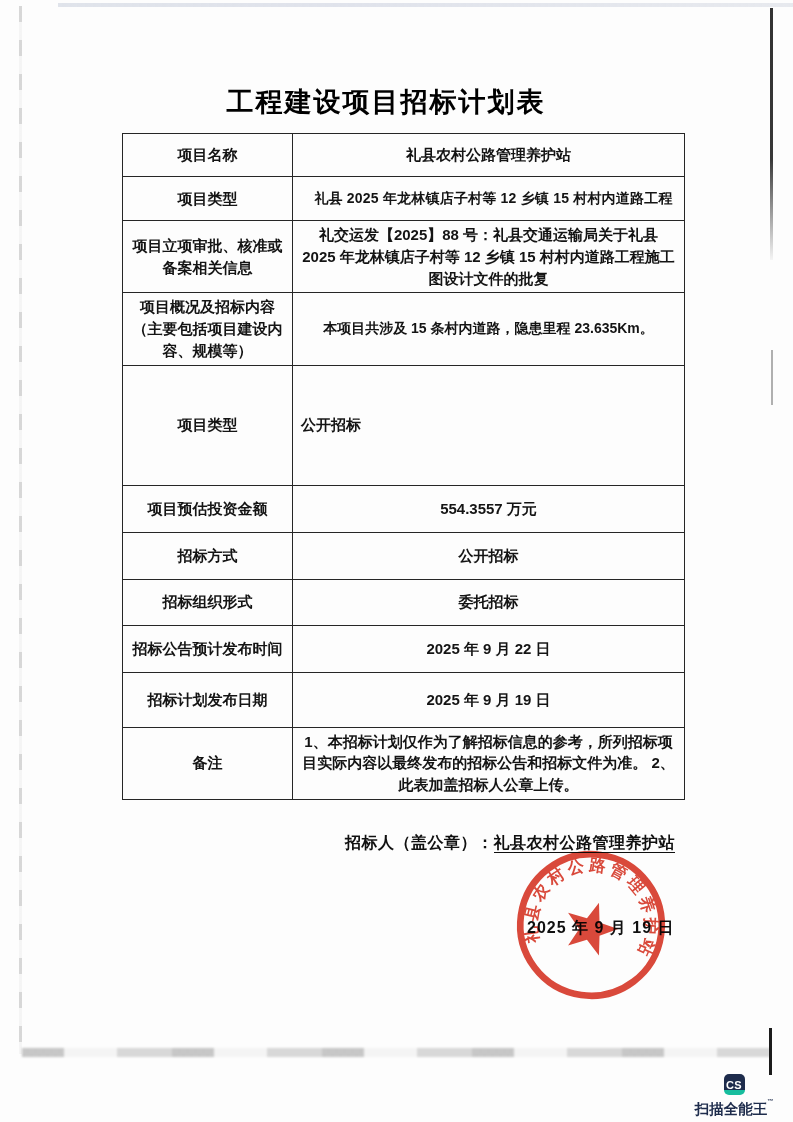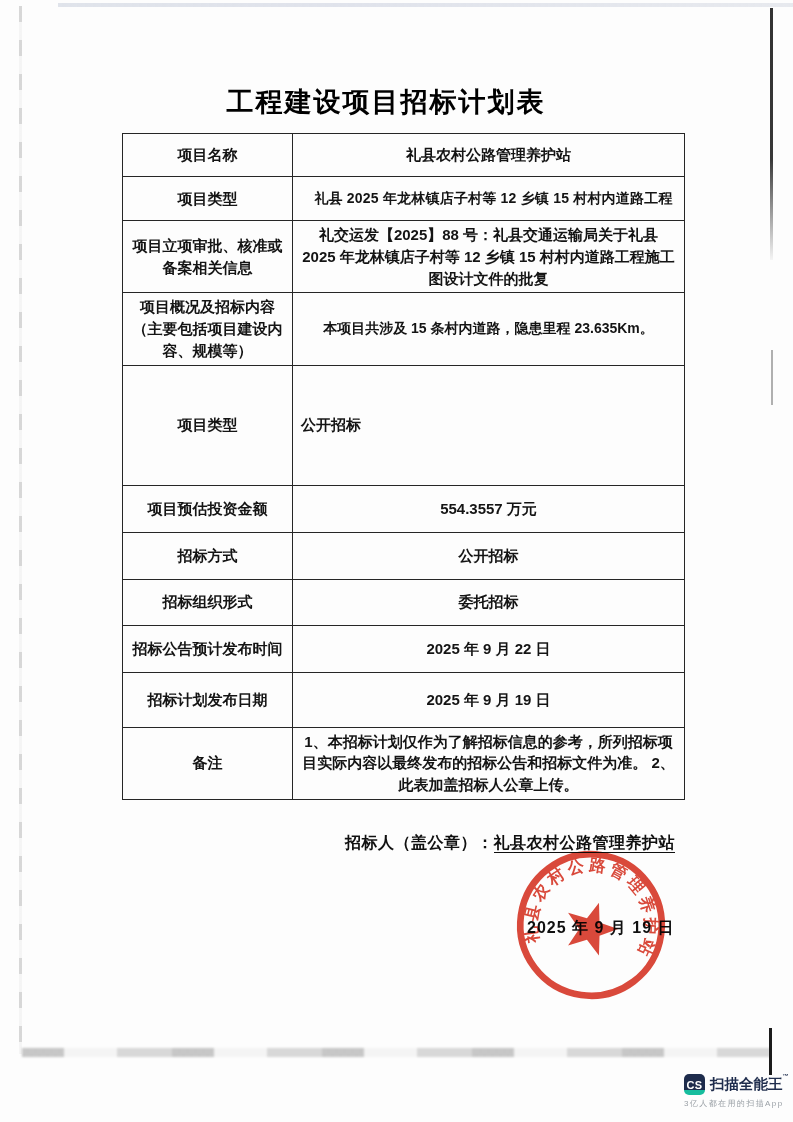--- a/index.html
+++ b/index.html
@@ -52,21 +52,21 @@
   
   .sig-line{position:absolute;left:345px;top:833px;font-size:16px;font-weight:700;color:#101010;letter-spacing:.5px;}
   .sig-name{border-bottom:1.6px solid #101010;padding-bottom:1px;}
   .sig-date{position:absolute;left:527px;top:918px;font-size:16px;font-weight:700;color:#101010;letter-spacing:1px;}
 
   
   .seal{position:absolute;left:509px;top:843px;width:164px;height:164px;opacity:.88;mix-blend-mode:multiply;}
 
   
   .cam-footer{position:absolute;left:684px;top:1074px;width:100px;}
-  .cam-row{display:flex;align-items:center;gap:5px;}
+  .cam-row{display:flex;align-items:center;gap:5px;flex-direction:column;}
   .cam-icon{width:21px;height:21px;border-radius:5px;flex:0 0 auto;
     display:flex;align-items:center;justify-content:center;
     color:#fff;font-size:11px;font-weight:800;letter-spacing:.3px;}
   .cam-name{font-size:14.5px;font-weight:800;white-space:nowrap;position:relative;}
   .cam-name sup{font-size:6px;position:relative;top:-5px;}
   .cam-tagline{margin-top:3px;font-size:8px;color:#9aa0a6;letter-spacing:1.4px;white-space:nowrap;}
 </style>
 </head>
 <body>
 

